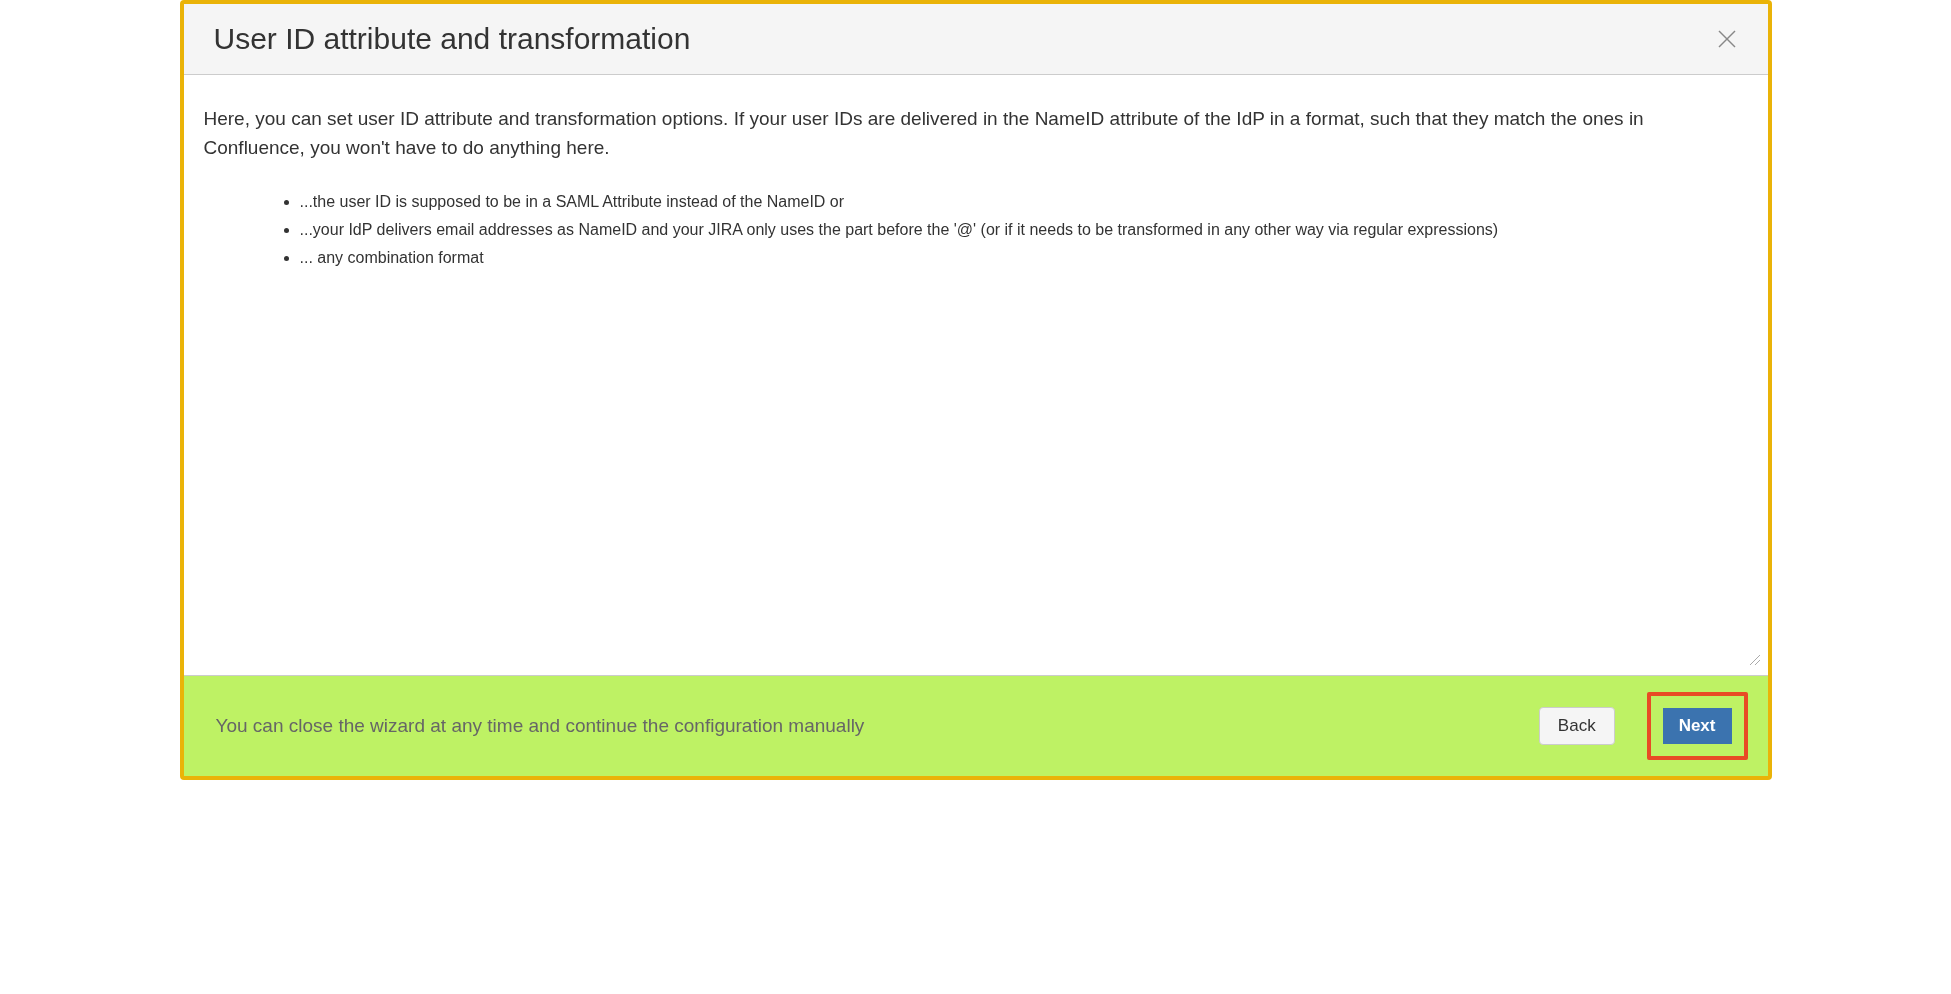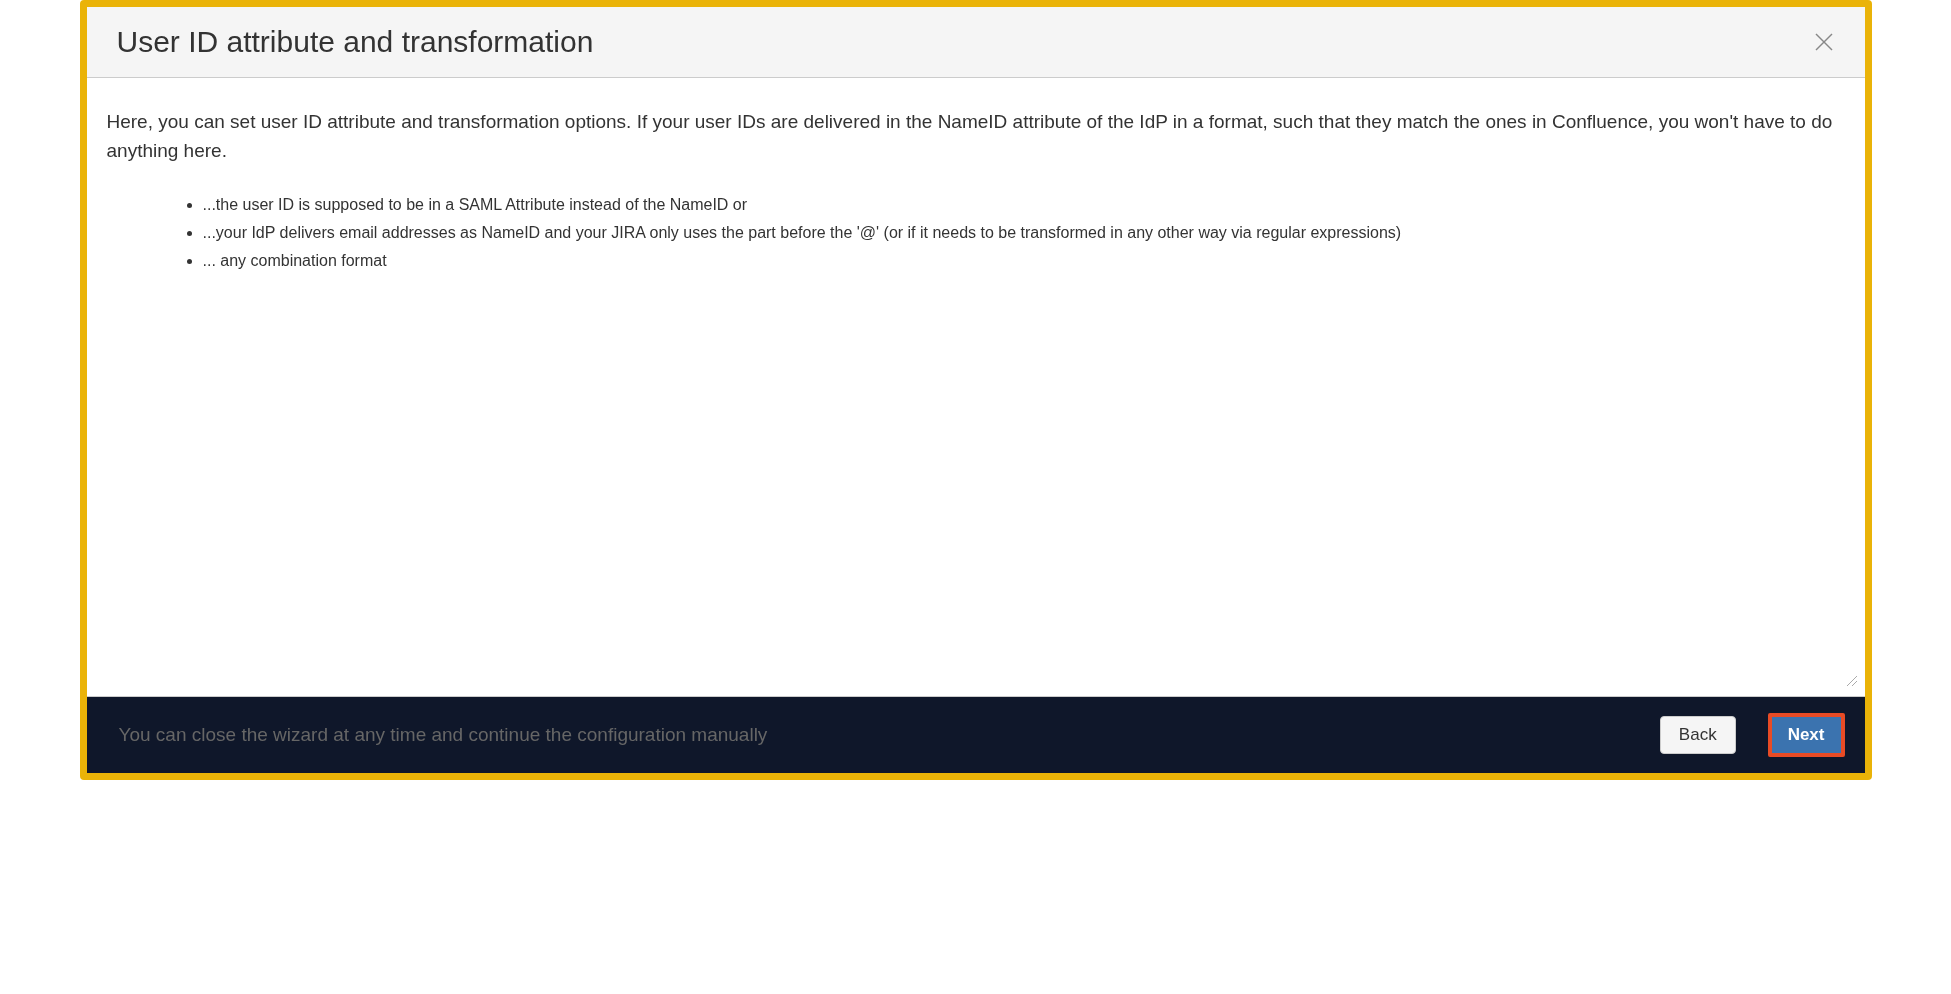--- a/index.html
+++ b/index.html
@@ -8,23 +8,23 @@
       box-sizing: border-box;
     }
     
     body {
       font-family: -apple-system, BlinkMacSystemFont, "Segoe UI", Helvetica, Arial, sans-serif;
       background: #fff;
       color: #333;
     }
     
     .dialog {
-      width: 1792px;
+      width: 1592px;
       height: 780px;
-      border: 7px solid #eab308;
+      border: 4px solid #eab308;
       border-radius: 4px;
       margin: 0 auto;
       display: flex;
       flex-direction: column;
       overflow: hidden;
     }
     
     .dialog-header {
       background: #f5f5f5;
       border-bottom: 1px solid #ccc;
@@ -125,21 +125,21 @@
       position: absolute;
       right: 8px;
       bottom: 8px;
       color: #999;
       font-size: 14px;
       line-height: 1;
       pointer-events: none;
     }
     
     .dialog-footer {
-      background: #0f172a;
+      background: #bef264;
       border-top: 1px solid #ccc;
       padding: 16px 20px;
       display: flex;
       justify-content: space-between;
       align-items: center;
     }
     
     .footer-text {
       font-size: 19px;
       color: #666;
@@ -158,21 +158,21 @@
       border-radius: 4px;
       padding: 8px 18px;
       font-size: 17px;
       color: #333;
       cursor: pointer;
     }
     
     .next-wrapper {
       border: 4px solid #e84b25;
       border-radius: 2px;
-      padding: 0;
+      padding: 12px;
       display: inline-block;
     }
     
     .btn-next {
       background: #3b73af;
       border: none;
       padding: 8px 16px;
       font-size: 17px;
       font-weight: 600;
       color: #fff;

